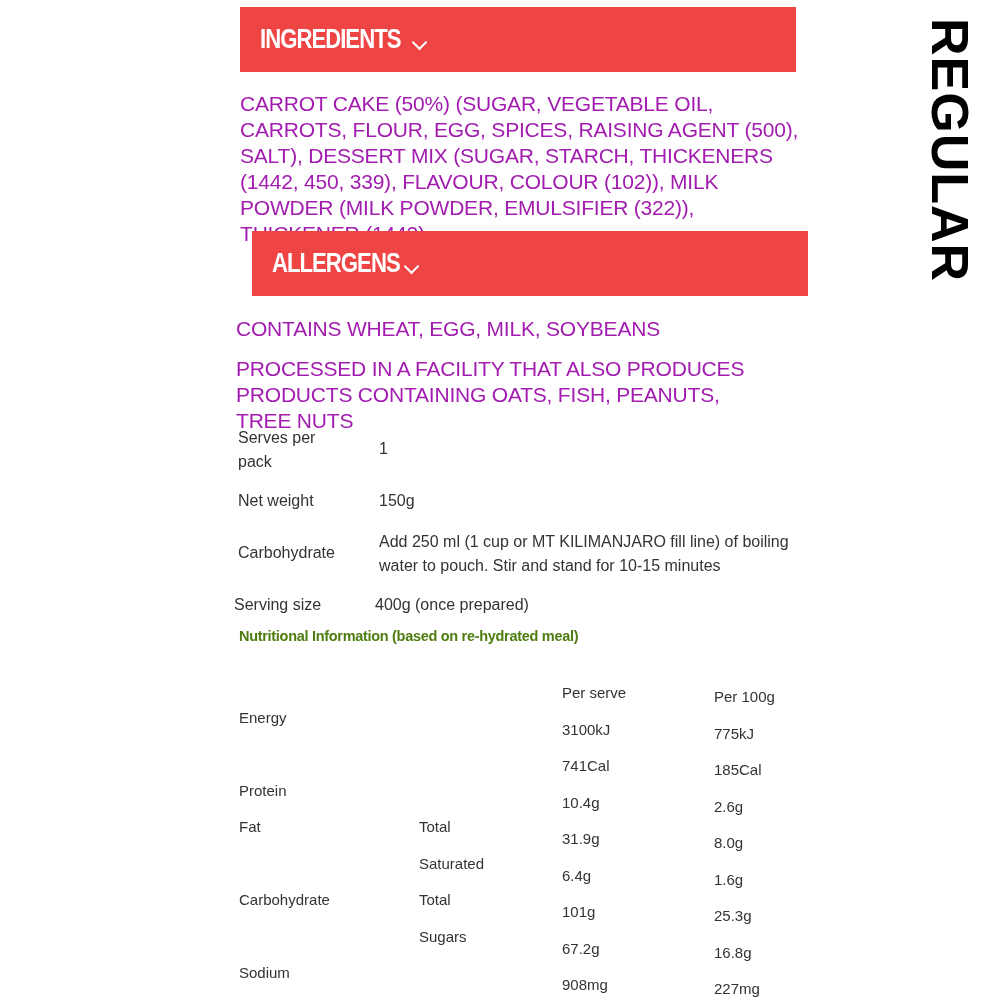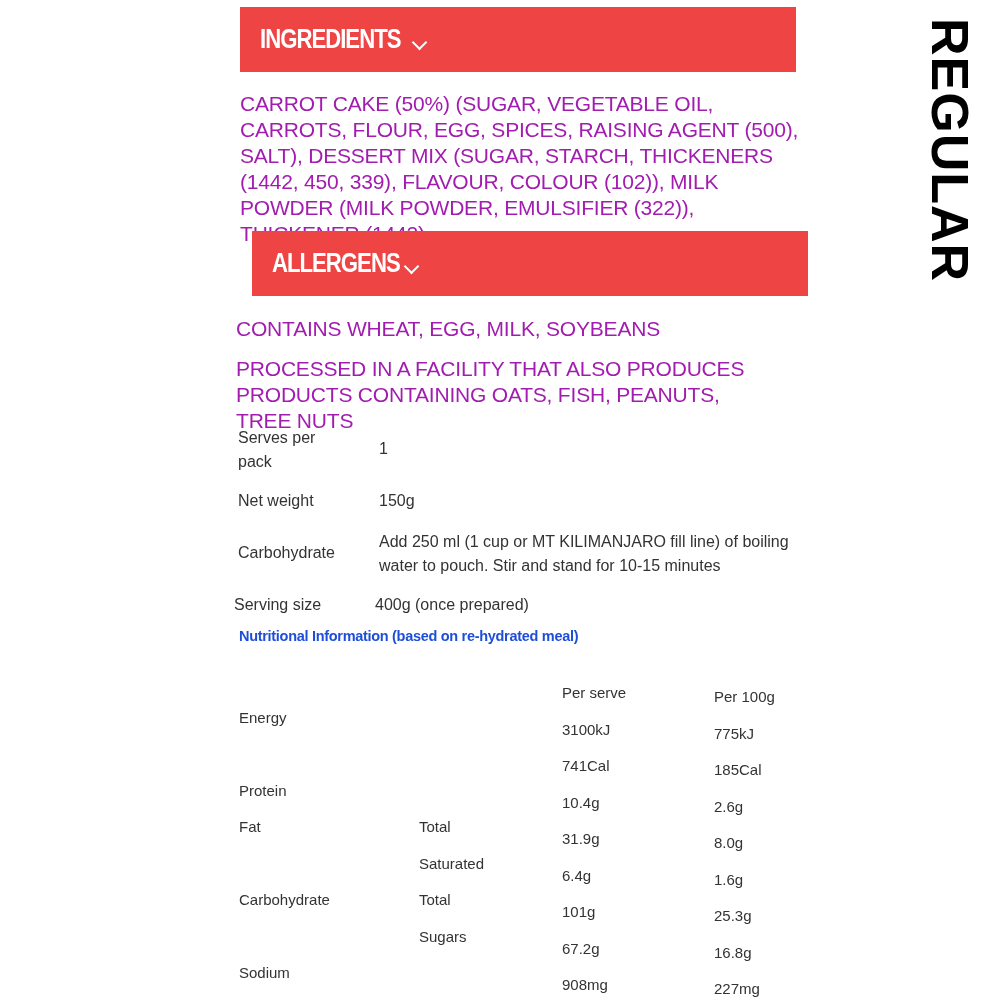--- a/index.html
+++ b/index.html
@@ -16,21 +16,21 @@
 
     .para { position: absolute; font-size: 21px; line-height: 26px; color: #a21caf; letter-spacing: -0.2px; }
     #ingredients-text { left: 240px; top: 91px; width: 560px; }
     #contains-text { left: 236px; top: 316px; width: 560px; }
     #facility-text { left: 236px; top: 356px; width: 520px; }
 
     .info { position: absolute; font-size: 16px; color: #333; line-height: 24px; }
     .info .lbl { position: absolute; left: 0; width: 130px; }
     .info .val { position: absolute; left: 141px; width: 450px; }
 
-    #nut-title { position: absolute; left: 239px; top: 628px; font-size: 14.5px; font-weight: 700; color: #1d4ed8; letter-spacing: -0.3px; }
+    #nut-title { position: absolute; left: 239px; top: 628px; font-size: 14.5px; font-weight: 700; color: #4d7c0f; letter-spacing: -0.3px; }
 
     .nrow { position: absolute; left: 239px; font-size: 15px; color: #333; height: 22px; line-height: 22px; }
     .nrow span { position: absolute; white-space: nowrap; }
     .c1 { left: 0; } .c2 { left: 180px; } .c3 { left: 323px; margin-top: 12px; } .c4 { left: 475px; margin-top: 16px; }
 
     #regular { position: absolute; left: 928px; top: 24px; width: 44px; height: 252px; }
     #regular span { position: absolute; left: 50%; top: 50%; transform: translate(-50%, -50%) rotate(90deg); font-family: "Liberation Sans", sans-serif; font-weight: 700; font-size: 52px; letter-spacing: 1px; color: #000; white-space: nowrap; }
   </style>
 </head>
 <body>

